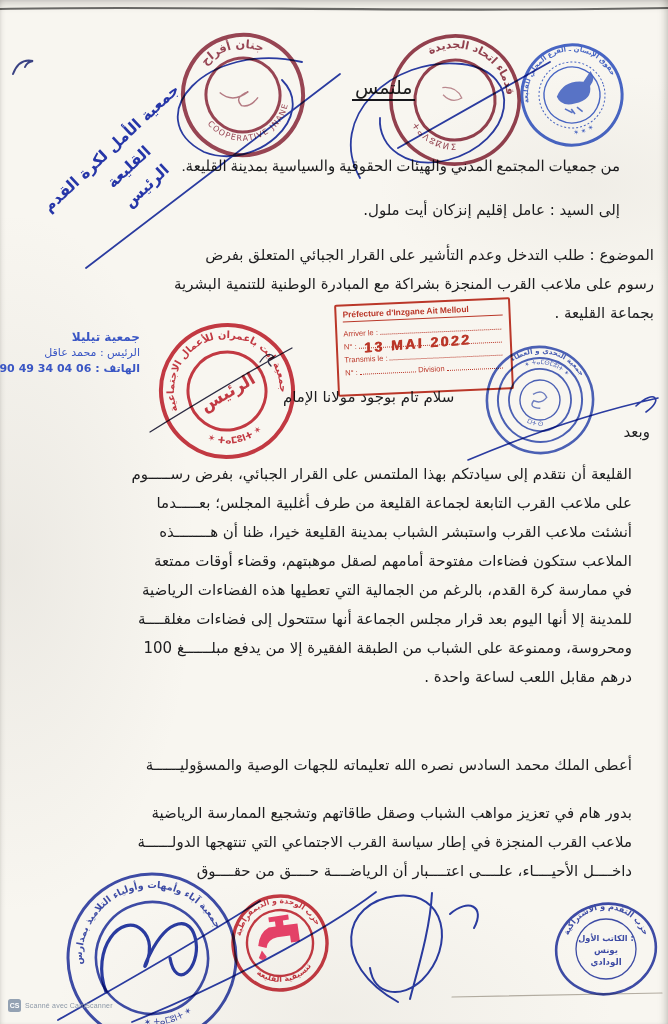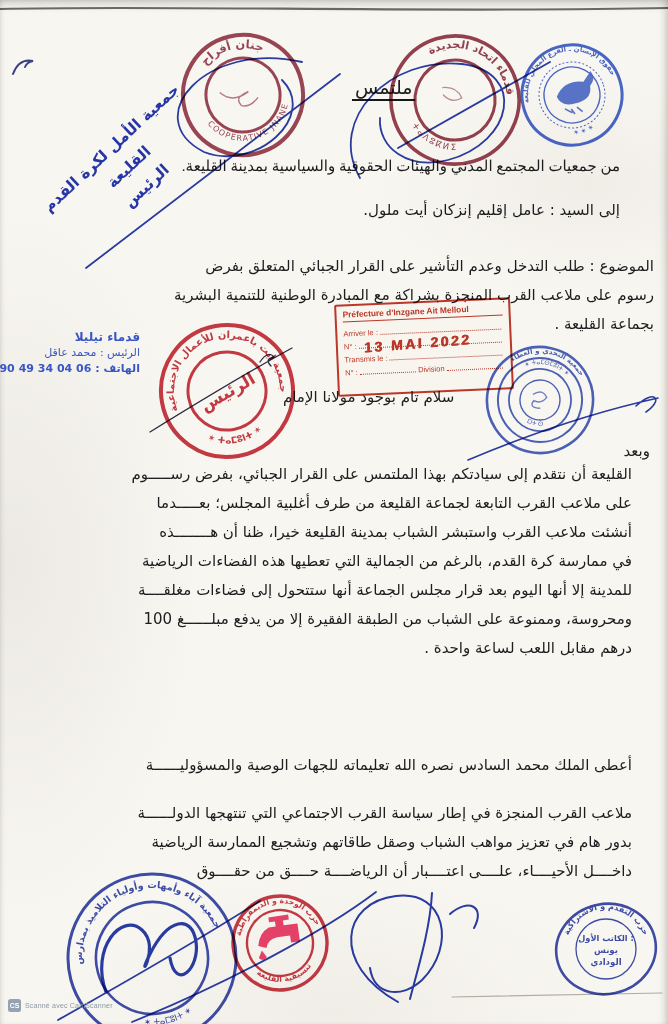--- a/index.html
+++ b/index.html
@@ -47,57 +47,58 @@
 </head>
 <body>
 
 <div id="page">
 
   <div class="abs ar" id="title" style="left:352px;top:76px;">ملتمس</div>
 
   <div class="abs ar doc-line" style="right:48px;top:157px;font-family:Liberation Serif, serif;">من جمعيات المجتمع المدني والهيئات الحقوقية والسياسية بمدينة القليعة.</div>
   <div class="abs ar doc-line" style="right:48px;top:201px;">إلى السيد : عامل إقليم إنزكان أيت ملول.</div>
 
-  <div class="abs doc-par" style="right:14px;top:252px;text-align:right;">
+  <div class="abs doc-par" style="right:14px;top:241px;text-align:right;">
     <div>الموضوع : طلب التدخل وعدم التأشير على القرار الجبائي المتعلق بفرض</div>
     <div>رسوم على ملاعب القرب المنجزة بشراكة مع المبادرة الوطنية للتنمية البشرية</div>
     <div>بجماعة القليعة .</div>
   </div>
 
   <div class="abs ar doc-line" style="left:283px;top:388px;">سلام تام بوجود مولانا الإمام</div>
-  <div class="abs ar doc-line" style="right:18px;top:442px;font-family:Liberation Serif, serif;">وبعد</div>
+  <div class="abs ar doc-line" style="right:18px;top:423px;">وبعد</div>
 
   <div class="abs doc-par" style="right:36px;top:460px;">
     <div>القليعة أن نتقدم إلى سيادتكم بهذا الملتمس على القرار الجبائي، بفرض رســـــوم</div>
     <div>على ملاعب القرب التابعة لجماعة القليعة  من طرف أغلبية المجلس؛ بعـــــدما</div>
     <div>أنشئت  ملاعب القرب واستبشر الشباب بمدينة القليعة خيرا، ظنا أن هــــــــذه</div>
+    <div>الملاعب ستكون فضاءات مفتوحة  أمامهم لصقل موهبتهم، وقضاء أوقات ممتعة</div>
     <div>في ممارسة كرة القدم،  بالرغم من الجمالية التي تعطيها هذه الفضاءات الرياضية</div>
     <div>للمدينة إلا أنها اليوم بعد قرار مجلس الجماعة أنها ستتحول إلى فضاءات مغلقــــة</div>
     <div>ومحروسة، وممنوعة على الشباب من الطبقة الفقيرة  إلا من يدفع مبلــــــغ 100</div>
     <div>درهم مقابل اللعب لساعة واحدة .</div>
   </div>
 
   <div class="abs doc-par" style="right:36px;top:731px;margin-top:20px;">
     <div>أعطى الملك محمد السادس نصره الله تعليماته للجهات الوصية والمسؤوليــــــة</div>
   </div>
 
   <div class="abs doc-par" style="right:36px;top:799px;">
+    <div>بدور هام في تعزيز مواهب الشباب وصقل طاقاتهم وتشجيع الممارسة الرياضية</div>
     <div>ملاعب القرب المنجزة في إطار سياسة القرب الاجتماعي التي تنتهجها الدولــــــة</div>
-    <div>بدور هام في تعزيز مواهب الشباب وصقل طاقاتهم وتشجيع الممارسة الرياضية</div>
     <div>داخــــل الأحيــــاء، علــــى اعتــــبار أن الرياضــــة حــــق من حقــــوق</div>
   </div>
 
   <div class="abs ar hand" id="handwritten">
     <div>جمعية الأمل لكرة القدم</div>
     <div>القليعة</div>
     <div>الرئيس</div>
   </div>
 
   <div class="abs ar" id="contact">
-    <div class="c1">قدماء تيليلا</div>
+    <div class="c1">جمعية تيليلا</div>
     <div class="c2">الرئيس : محمد عاقل</div>
     <div class="c3">الهاتف : 06 04 34 49 90</div>
   </div>
 
   <svg class="stamp" style="left:173px;top:25px;transform:rotate(-14deg);opacity:.92" width="140" height="140" viewBox="0 0 140 140">
     <circle cx="70" cy="70" r="60" fill="none" stroke="#93374a" stroke-width="4"></circle>
     <circle cx="70" cy="70" r="37" fill="none" stroke="#93374a" stroke-width="3"></circle>
     <defs>
       <path id="sa-top" d="M 29.3,93.5 A 47 47 0 1 1 110.7,93.5"></path>
       <path id="sa-bot" d="M 26.8,85.6 A 46 46 0 0 0 113.2,85.6"></path>

